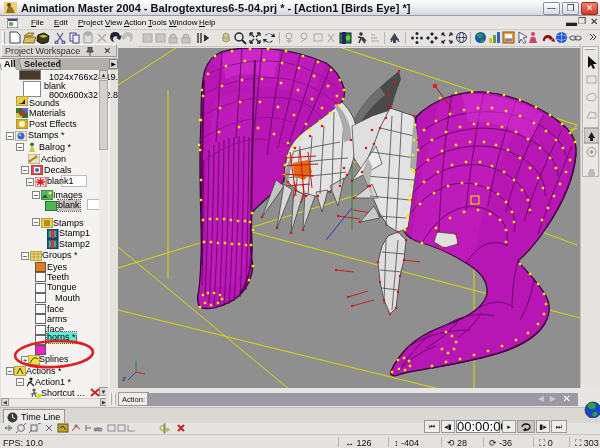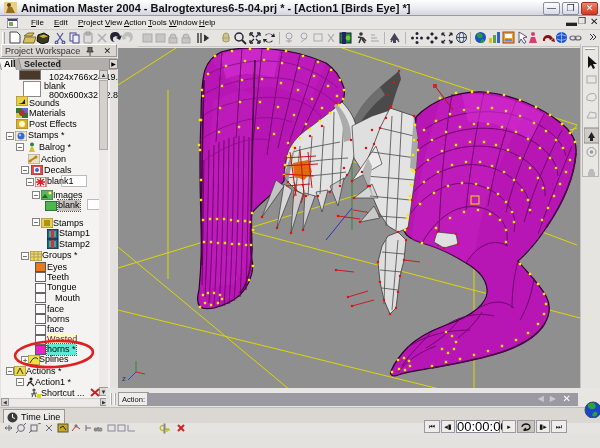--- a/index.html
+++ b/index.html
@@ -333,33 +333,33 @@
           <rect x="0.5" y="0.5" width="10" height="9" fill="#fdfdfd" stroke="#666"></rect>
         </svg>
         <div class="abs trow" style="left:54px;top:223px">Mouth</div>
         <svg class="abs" style="left:34px;top:233.5px" width="12" height="10" viewBox="0 0 12 10">
           <rect x="0.5" y="0.5" width="10" height="9" fill="#fdfdfd" stroke="#666"></rect>
         </svg>
         <div class="abs trow" style="left:46px;top:234px">face</div>
         <svg class="abs" style="left:34px;top:244px" width="12" height="10" viewBox="0 0 12 10">
           <rect x="0.5" y="0.5" width="10" height="9" fill="#fdfdfd" stroke="#666"></rect>
         </svg>
-        <div class="abs trow" style="left:46px;top:244px">horns</div>
+        <div class="abs trow" style="left:46px;top:244px">arms</div>
         <svg class="abs" style="left:34px;top:254.5px" width="12" height="10" viewBox="0 0 12 10">
           <rect x="0.5" y="0.5" width="10" height="9" fill="#fdfdfd" stroke="#666"></rect>
         </svg>
         <div class="abs trow" style="left:46px;top:254px">face</div>
         <svg class="abs" style="left:34px;top:264.5px" width="12" height="10" viewBox="0 0 12 10">
           <rect x="0.5" y="0.5" width="10" height="9" fill="#fdfdfd" stroke="#666"></rect>
         </svg>
         <div class="abs trow" style="left:46px;top:264px;background:#fef9c3;color:#601050">Wasted</div>
         <svg class="abs" style="left:34px;top:274.5px" width="12" height="10" viewBox="0 0 12 10">
           <rect x="0.5" y="0.5" width="10" height="9" fill="#ee22cc" stroke="#555"></rect>
         </svg>
-        <div class="abs trow" style="left:46px;top:274px;background:#5eead4;outline:1px dotted #555">horns *</div>
+        <div class="abs trow" style="left:46px;top:262px;background:#5eead4;outline:1px dotted #555">horns *</div>
         <div class="abs ebox" style="left:20px;top:286px">+</div>
         <svg class="abs" style="left:27px;top:284.5px" width="12" height="10" viewBox="0 0 12 10">
           <rect width="12" height="10" fill="#f0e040" stroke="#875"></rect>
           <path d="M2,8 Q6,0 10,4" stroke="#333" fill="none"></path>
         </svg>
         <div class="abs trow" style="left:38px;top:284px">Splines</div>
         <div class="abs ebox" style="left:5px;top:297px">−</div>
         <svg class="abs" style="left:13px;top:296px" width="12" height="10" viewBox="0 0 12 10">
           <rect width="12" height="10" fill="#f0d840" stroke="#875"></rect>
           <path d="M3,8 L6,2 L9,8" stroke="#333" fill="none"></path>
@@ -895,20 +895,35 @@
    <div class="abs pbtn" style="left:17px;width:14px">◂▮</div>
    <div class="abs" style="left:32px;top:0;width:44px;height:13px;background:#fff;border:1px solid #889;font-size:13px;text-align:center;line-height:12px;color:#000">00:00:00</div>
    <div class="abs pbtn" style="left:78px;width:14px">▸</div>
    <div class="abs pbtn" style="left:93px;width:18px;background:#c8c5c1"><svg width="12" height="8" viewBox="0 0 12 8" style="margin-top:2px">
             <path d="M2,4 a4,3 0 1 1 4,3 l-2,0 m2,-2 l-2,2 2,2" stroke="#111" fill="none" stroke-width="1.3"></path>
           </svg></div>
    <div class="abs pbtn" style="left:112px;width:14px">▮▸</div>
    <div class="abs pbtn" style="left:127px;width:16px">⏭</div>
   </div>
  </div>
+ <div id="status" class="abs">
+  <span class="abs" style="left:3px;top:3px;color:#111">FPS: 10.0</span>
+  <span class="abs" style="left:345px;top:3px;color:#111">↔ 126</span>
+  <span class="abs" style="left:394px;top:3px;color:#111">↕ -404</span>
+  <span class="abs" style="left:447px;top:3px;color:#111">⟲ 28</span>
+  <span class="abs" style="left:489px;top:3px;color:#111">⟳ -36</span>
+  <span class="abs" style="left:539px;top:3px;color:#111">⛶ 0</span>
+  <span class="abs" style="left:575px;top:3px;color:#111">⛶ 303</span>
+  <div class="abs" style="left:338px;top:2px;width:1px;height:10px;background:#b8b6b2"></div>
+  <div class="abs" style="left:388px;top:2px;width:1px;height:10px;background:#b8b6b2"></div>
+  <div class="abs" style="left:441px;top:2px;width:1px;height:10px;background:#b8b6b2"></div>
+  <div class="abs" style="left:483px;top:2px;width:1px;height:10px;background:#b8b6b2"></div>
+  <div class="abs" style="left:533px;top:2px;width:1px;height:10px;background:#b8b6b2"></div>
+  <div class="abs" style="left:569px;top:2px;width:1px;height:10px;background:#b8b6b2"></div>
+ </div>
  <svg class="abs" style="left:12px;top:338px;pointer-events:none" width="84" height="32" viewBox="0 0 84 32">
       <ellipse cx="42" cy="16" rx="39" ry="13" fill="none" stroke="#e02020" stroke-width="2.6" transform="rotate(-3 42 16)"></ellipse>
     </svg>
  <svg class="abs" style="left:580px;top:399px" width="20" height="19" viewBox="0 0 20 19">
       <circle cx="13" cy="11" r="8" fill="#1a46c8"></circle>
       <path d="M8,5 q4,-3 7,0 q2,3 -1,5 q-4,1 -6,-2 z" fill="#2aa040"></path>
       <path d="M14,13 q4,-1 3,3 q-3,3 -5,0 z" fill="#2aa040"></path>
       <circle cx="13" cy="11" r="8" fill="none" stroke="#355"></circle>
     </svg>
 </div>

